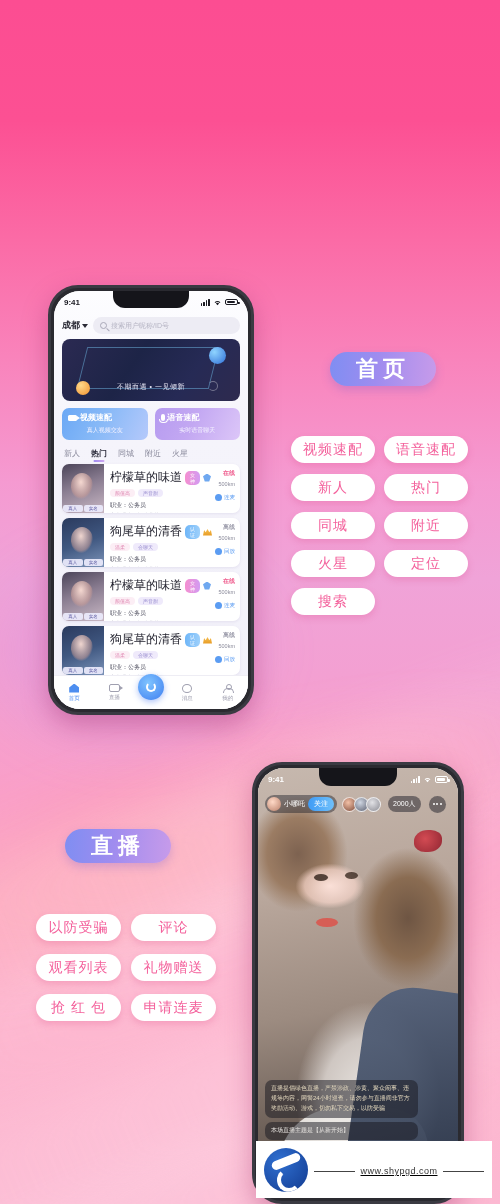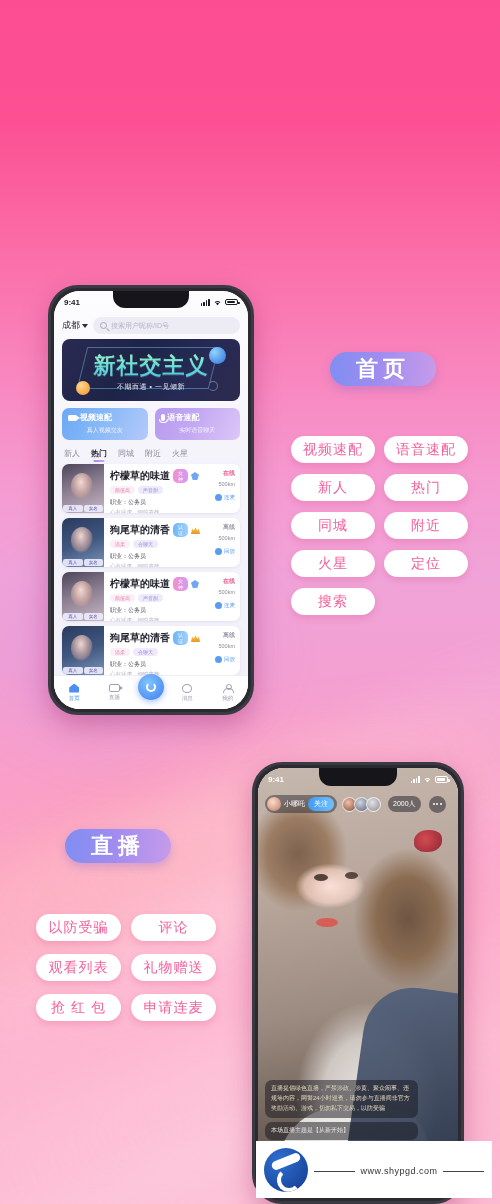--- a/index.html
+++ b/index.html
@@ -103,21 +103,21 @@
 
   
   #phone-home { left:48px; top:285px; width:206px; height:430px; }
   #phone-home .notch { width:76px; height:17px; }
   #phone-home .statusbar { height:22px; color:#1a1a22; }
   .home-screen {
     position:absolute; inset:0; padding-top:22px;
     background:linear-gradient(180deg,#fdfdff 0%,#f5f4fb 35%,#f2f1fa 100%);
   }
   .home-top { display:flex; align-items:center; gap:5px; padding:4px 8px 5px; }
-  .city { font-size:9px; font-weight:normal; color:#2b2b36; display:flex; align-items:center; gap:2px; }
+  .city { font-size:9px; font-weight:bold; color:#2b2b36; display:flex; align-items:center; gap:2px; }
   .caret { width:0;height:0;border-left:3px solid transparent;border-right:3px solid transparent;border-top:4px solid #2b2b36; }
   .searchbar {
     flex:1; height:17px; border-radius:9px; background:#edecf4;
     display:flex; align-items:center; gap:4px; padding:0 7px;
   }
   .mag { width:7px; height:7px; border:1.2px solid #a9a8b8; border-radius:50%; position:relative; flex:none; }
   .mag::after{content:"";position:absolute;right:-3px;bottom:-2px;width:3.5px;height:1.2px;background:#a9a8b8;transform:rotate(45deg);}
   .search-ph { font-size:7px; color:#b6b5c4; }
 
   .banner {
@@ -177,21 +177,21 @@
     position:absolute; left:9px; top:9px; width:22px; height:26px; border-radius:50% 50% 45% 45%;
     background:radial-gradient(ellipse at 45% 35%, rgba(255,225,215,.92), rgba(210,160,150,.5) 60%, rgba(0,0,0,0) 72%);
   }
   .uav-tags { position:absolute; left:0; right:0; bottom:0; display:flex; gap:1px; padding:1px; }
   .uav-tag {
     flex:1; font-size:4.5px; color:#5a58a0; background:rgba(236,234,252,.92);
     border-radius:2px; text-align:center; padding:1px 0; white-space:nowrap; overflow:hidden;
   }
   .uinfo { flex:1; padding:5px 5px 0 6px; min-width:0; }
   .uname-row { display:flex; align-items:center; gap:3px; }
-  .uname { font-size:10px; font-weight:bold; color:#23232f; white-space:nowrap; }
+  .uname { font-size:12px; font-weight:normal; color:#23232f; white-space:nowrap; }
   .badge-pink { font-size:5px; color:#fff; background:linear-gradient(90deg,#f58fd0,#d29bf2); border-radius:5px; padding:1px 5px; }
   .badge-blue { font-size:5px; color:#fff; background:linear-gradient(90deg,#6fb6f8,#9ed0fb); border-radius:5px; padding:1px 5px; }
   .gem { width:8px;height:8px;background:#6fa8f0;clip-path:polygon(50% 0,100% 35%,78% 100%,22% 100%,0 35%);flex:none; }
   .crown { width:9px;height:8px;background:linear-gradient(180deg,#f7c45a,#e79a22);clip-path:polygon(0 100%,12% 32%,30% 58%,50% 18%,70% 58%,88% 32%,100% 100%);flex:none; }
   .utag-row { display:flex; gap:3px; margin-top:3px; }
   .utag { font-size:5px; color:#9a8fd0; background:#efeafb; border-radius:5px; padding:1px 5px; }
   .utag.p { color:#e08ab4; background:#fceef5; }
   .ujob { font-size:6px; color:#4d4d5d; margin-top:4px; }
   .udesc { font-size:5.5px; color:#b9b9c8; margin-top:2px; white-space:nowrap; overflow:hidden; }
   .uright { width:42px; flex:none; padding:5px 5px 0 0; text-align:right; }
@@ -307,21 +307,21 @@
   .wm-logo::before {
     content:""; position:absolute; left:7px; top:9px; width:30px; height:9px;
     background:#ffffff; border-radius:6px; transform:rotate(-22deg);
   }
   .wm-logo::after {
     content:""; position:absolute; left:13px; top:20px; width:16px; height:16px;
     border:4px solid #ffffff; border-radius:50%; border-right-color:transparent; border-top-color:transparent;
   }
   .wm-right { flex:1; }
   .wm-name { font-size:21px; font-weight:bold; color:#1a1a1a; letter-spacing:2px; }
-  .wm-url-row { display:flex; align-items:center; gap:5px; margin-top:3px; }
+  .wm-url-row { display:flex; align-items:center; gap:5px; margin-top:3px;text-decoration:underline; }
   .wm-line { flex:1; height:1px; background:#444; }
   .wm-url { font-size:9px; color:#333; letter-spacing:.5px; white-space:nowrap; }
 </style>
 </head>
 <body>
 
 <div class="page">
 
   <div class="bg-base"></div>
   <div class="bg-violet"></div>
@@ -362,21 +362,20 @@
             <span class="mag"></span>
             <span class="search-ph">搜索用户昵称/ID号</span>
           </div>
         </div>
 
         <div class="banner">
           <span class="tri"></span>
           <span class="ball ball-blue"></span>
           <span class="ball ball-orange"></span>
           <span class="ring"></span>
-          <div class="banner-title">新社交主义</div>
           <div class="banner-sub">不期而遇 • 一见倾新</div>
         </div>
 
         <div class="match-row">
           <div class="match-card mc-blue">
             <div class="mc-head">
               <span class="cam"></span>
               <span class="mc-title">视频速配</span>
             </div>
             <div class="mc-sub">真人视频交友</div>

